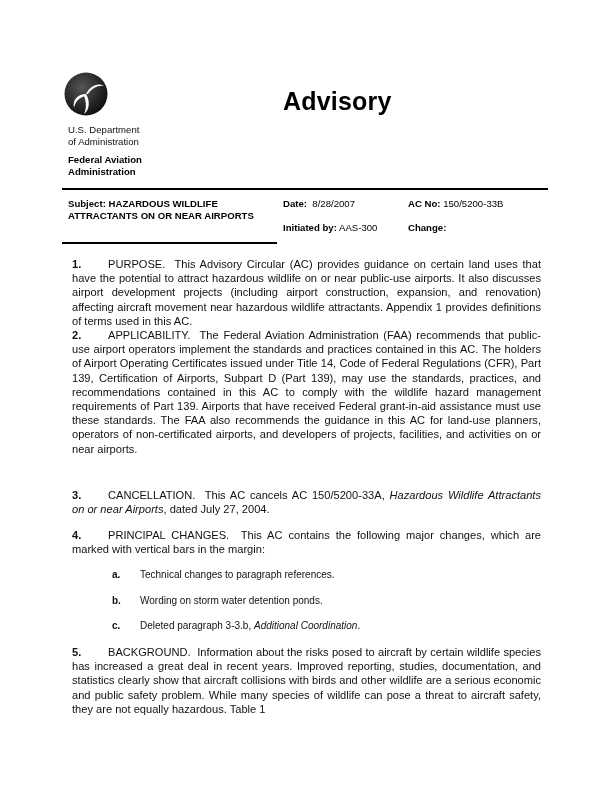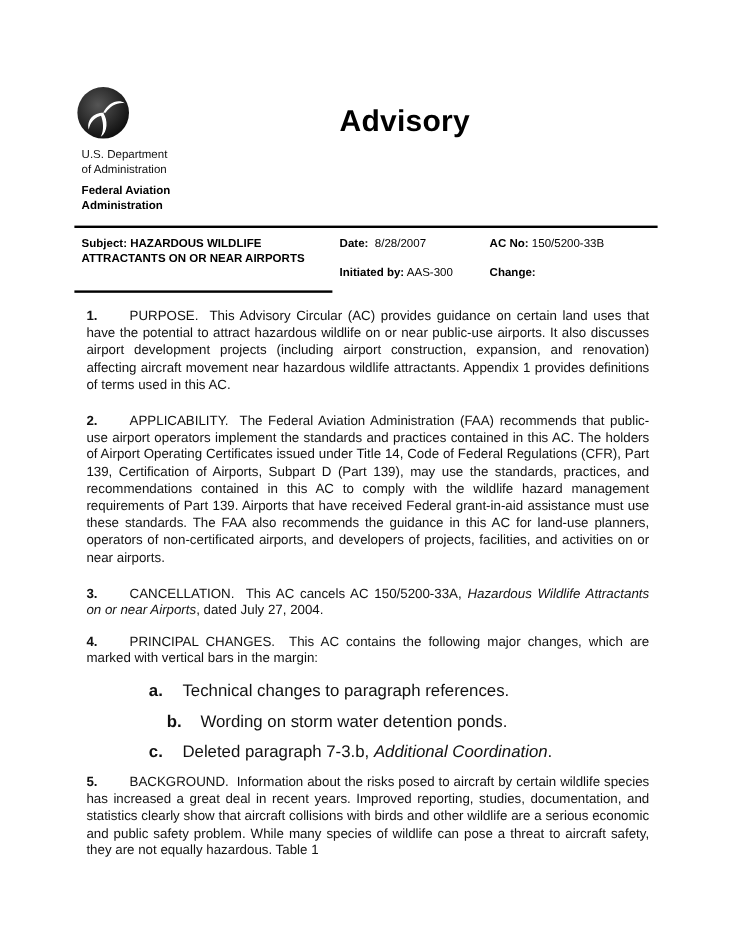--- a/index.html
+++ b/index.html
@@ -66,22 +66,22 @@
       text-align: justify;
       color: #111;
     }
     .para-num {
       font-weight: bold;
       display: inline-block;
       width: 36px;
     }
     .para-head { font-weight: normal; }
     .sub-item {
-      left: 124px;
-      font-size: 14px; line-height: 14.2px;
+      left: 112px;
+      font-size: 10px; line-height: 14.2px;
       color: #111;
     }
     .sub-letter {
       font-weight: bold;
       display: inline-block;
       width: 28px;
     }
     i { font-style: italic; }
   </style>
 </head>
@@ -142,39 +142,39 @@
   <b>Change:</b>
   <span></span>
 </div>
 
 <div class="abs rule-sub"></div>
 
 <div class="abs body-text" style="top:257px;">
   <span class="para-num">1.</span><span class="para-head">PURPOSE.</span>&nbsp; <span>This Advisory Circular (AC) provides guidance on certain land uses that have the potential to attract hazardous wildlife on or near public-use airports.  It also discusses airport development projects (including airport construction, expansion, and renovation) affecting aircraft movement near hazardous wildlife attractants.  Appendix 1 provides definitions of terms used in this AC.</span>
 </div>
 
-<div class="abs body-text" style="top:344px;">
+<div class="abs body-text" style="top:328px;">
   <span class="para-num">2.</span><span class="para-head">APPLICABILITY</span><span>.</span>&nbsp; <span>The Federal Aviation Administration (FAA) recommends that public-use airport operators implement the standards and practices contained in this AC.  The holders of Airport Operating Certificates issued under Title 14, Code of Federal Regulations (CFR), Part 139, Certification of Airports, Subpart D (Part 139), may use the standards, practices, and recommendations contained in this AC to comply with the wildlife hazard management requirements of Part 139.  Airports that have received Federal grant-in-aid assistance must use these standards.  The FAA also recommends the guidance in this AC for land-use planners, operators of non-certificated airports, and developers of projects, facilities, and activities on or near airports.</span>
 </div>
 
 <div class="abs body-text" style="top:488px;">
   <span class="para-num">3.</span><span class="para-head">CANCELLATION.</span>&nbsp; <span>This AC cancels AC 150/5200-33A,</span> <i>Hazardous Wildlife Attractants on or near Airports</i><span>, dated July 27, 2004.</span>
 </div>
 
 <div class="abs body-text" style="top:528px;">
   <span class="para-num">4.</span><span class="para-head">PRINCIPAL CHANGES.</span>&nbsp; <span>This AC contains the following major changes, which are marked with vertical bars in the margin:</span>
 </div>
 
 <div class="abs sub-item" style="top:568px;">
   <span class="sub-letter">a.</span><span>Technical changes to paragraph references.</span>
 </div>
 
-<div class="abs sub-item" style="top:594px;margin-left:15px;">
+<div class="abs sub-item" style="top:594px;">
   <span class="sub-letter">b.</span><span>Wording on storm water detention ponds.</span>
 </div>
 
 <div class="abs sub-item" style="top:619px;">
-  <span class="sub-letter">c.</span><span>Deleted paragraph 7-3.b,</span> <i>Additional Coordination</i><span>.</span>
+  <span class="sub-letter">c.</span><span>Deleted paragraph 3-3.b,</span> <i>Additional Coordination</i><span>.</span>
 </div>
 
 <div class="abs body-text" style="top:645px;">
   <span class="para-num">5.</span><span class="para-head">BACKGROUND.</span>&nbsp; <span>Information about the risks posed to aircraft by certain wildlife species has increased a great deal in recent years.  Improved reporting, studies, documentation, and statistics clearly show that aircraft collisions with birds and other wildlife are a serious economic and public safety problem.  While many species of wildlife can pose a threat to aircraft safety, they are not equally hazardous.  Table 1</span>
 </div>
 
 </body></html>

